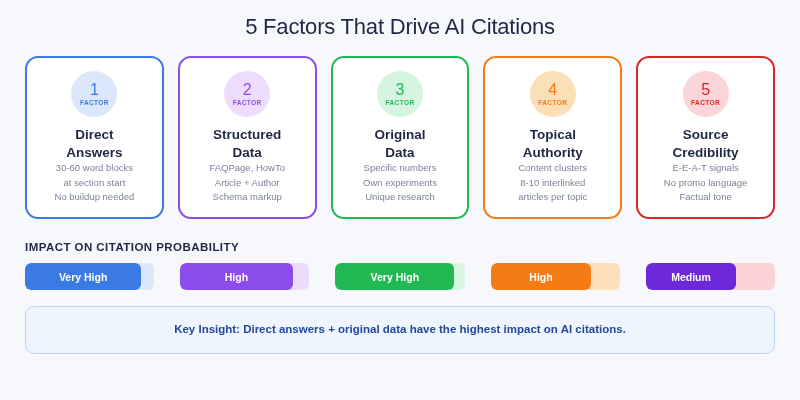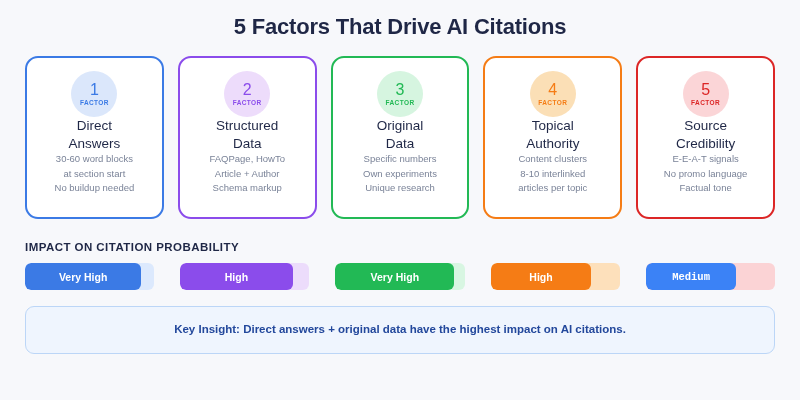--- a/index.html
+++ b/index.html
@@ -7,21 +7,21 @@
     width: 800px; height: 400px;
     background: #f7f8fb;
     font-family: "Liberation Sans", sans-serif;
     overflow: hidden;
   }
   .page { position: relative; width: 800px; height: 400px; padding: 0 25px; }
 
   
   .header { text-align: center; padding-top: 14px; }
   .title {
-    font-size: 22px; font-weight: bold; color: #1f2746;
+    font-size: 22px; font-weight: normal; color: #1f2746;
     letter-spacing: -0.2px; line-height: 1.2;
   }
   .subtitle {
     font-size: 11.5px; color: #6b7694; margin-top: 5px; line-height: 1.2;
   }
 
   
   .cards { display: flex; gap: 14px; margin-top: 16px; }
   .card {
     flex: 1 1 0; height: 163px; background: #ffffff;
@@ -30,22 +30,22 @@
     padding-top: 13px;
   }
   .badge {
     width: 46px; height: 46px; border-radius: 50%;
     background: #dbe7fb; display: flex; flex-direction: column;
     align-items: center; justify-content: center; line-height: 1;
   }
   .badge-num { font-size: 16px; font-weight: normal; color: #3b7ae5; }
   .badge-lbl { font-size: 6.5px; font-weight: bold; color: #3b7ae5; letter-spacing: .4px; margin-top: 2px; }
   .card-title {
-    font-size: 13.5px; font-weight: normal; color: #1f2746;
-    text-align: center; line-height: 1.28; 
+    font-size: 13.5px; font-weight: bold; color: #1f2746;
+    text-align: center; line-height: 1.28; margin-top: 9px;
   }
   .card-desc {
     font-size: 9.5px; color: #7a8398; text-align: center;
     line-height: 1.55; 
   }
 
   
   .impact-head {
     font-size: 11.5px; font-weight: bold; color: #1f2746;
     letter-spacing: .45px; margin-top: 22px;
@@ -183,21 +183,21 @@
       <div class="bar-fill" style="background: rgb(34, 185, 85); width: 92%;">
         <span class="bar-label">Very High</span>
       </div>
     </div>
     <div class="bar-track" style="background: rgb(253, 224, 187);">
       <div class="bar-fill" style="background: rgb(245, 124, 21); width: 78%;">
         <span class="bar-label">High</span>
       </div>
     </div>
     <div class="bar-track" style="background: rgb(251, 211, 213);">
-      <div class="bar-fill" style="background: #3b82f6; width: 70%; font-family: Liberation Mono, monospace;">
+      <div class="bar-fill" style="background: #6d28d9; width: 70%;">
         <span class="bar-label">Medium</span>
       </div>
     </div>
   </div>
 
   <div class="insight">
     <div class="insight-main">Key Insight: Direct answers + original data have the highest impact on AI citations.</div>
   </div>
 
 </div>

